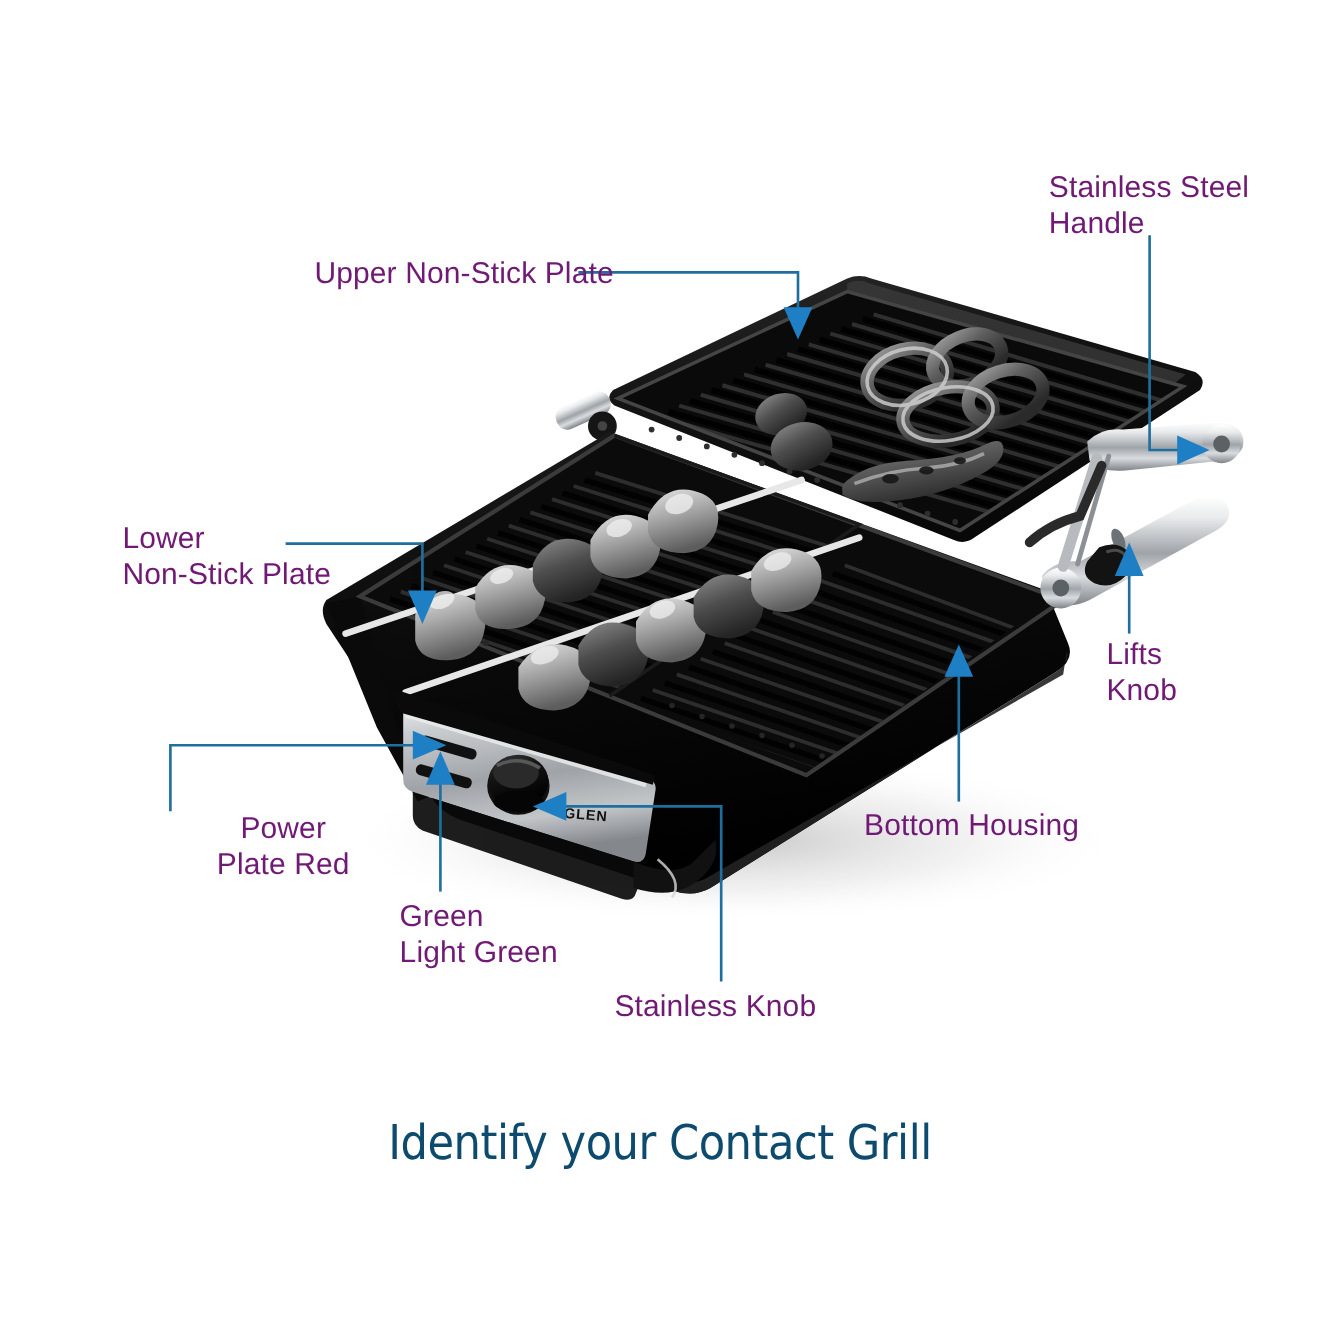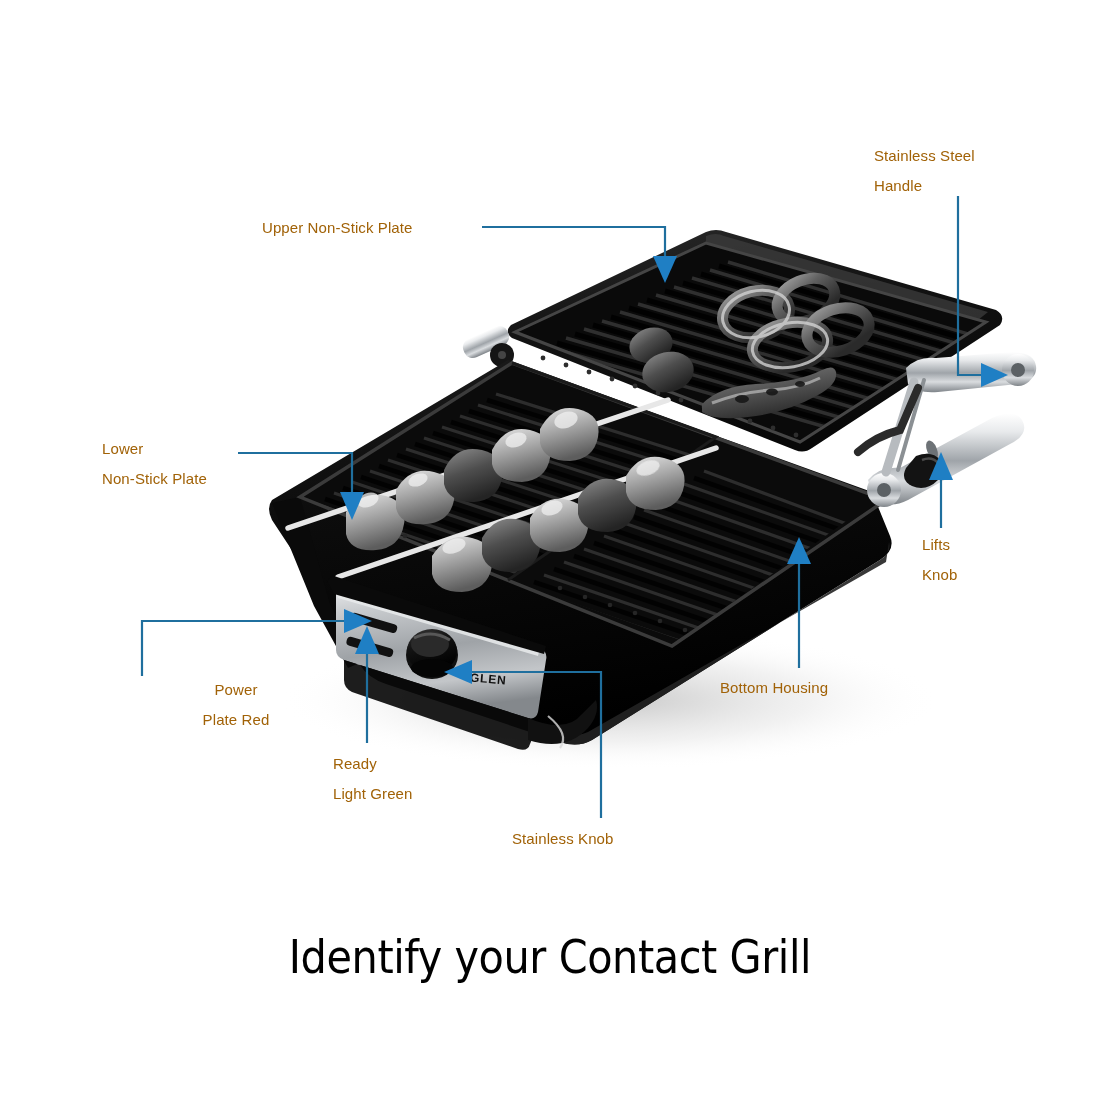--- a/index.html
+++ b/index.html
@@ -20,38 +20,38 @@
     position: absolute;
     left: 0;
     top: 0;
     width: 1100px;
     height: 1100px;
   }
   #callout-svg { pointer-events: none; }
 
   .callout-label {
     position: absolute;
-    color: #a16207;
+    color: #701a75;
     font-family: "Liberation Sans", sans-serif;
-    font-size: 15px;
+    font-size: 25px;
     line-height: 30px;
     letter-spacing: 0.1px;
     white-space: pre;
   }
   .page-title {
     position: absolute;
     left: 0;
     top: 930px;
     width: 1100px;
     text-align: center;
     font-family: "DejaVu Sans", sans-serif;
-    font-size: 46px;
+    font-size: 40px;
     font-weight: 400;
     letter-spacing: -0.4px;
-    color: #000000;
+    color: #0c4a6e;
     font-stretch: condensed;
   }
   .brand-mark {
     position: absolute;
     color: #101010;
     font-family: "Liberation Sans", sans-serif;
     font-weight: bold;
     font-size: 12px;
     letter-spacing: 0.8px;
     transform: rotate(5deg);
@@ -422,19 +422,19 @@
   <div class="callout-label" style="left:874px; top:141px; width:180px;"><span>Stainless Steel</span><br><span>Handle</span></div>
 
   <div class="callout-label" style="left:76px; top:434px; width:220px;margin-left:26px;"><span>Lower</span><br><span>Non-Stick Plate</span></div>
 
   <div class="callout-label" style="left:922px; top:530px; width:140px;"><span>Lifts</span><br><span>Knob</span></div>
 
   <div class="callout-label" style="left:710px; top:673px;margin-left:10px;">Bottom Housing</div>
 
   <div class="callout-label" style="left:136px; top:675px; width:200px;text-align:center;"><span>Power</span><br><span>Plate Red</span></div>
 
-  <div class="callout-label" style="left:333px; top:749px; width:220px;"><span>Ready</span><br><span>Light Green</span></div>
+  <div class="callout-label" style="left:333px; top:749px; width:220px;"><span>Green</span><br><span>Light Green</span></div>
 
   <div class="callout-label" style="left:512px; top:824px;">Stainless Knob</div>
 
   <div class="page-title">Identify your Contact Grill</div>
 
 </div>
 
 </body></html>

